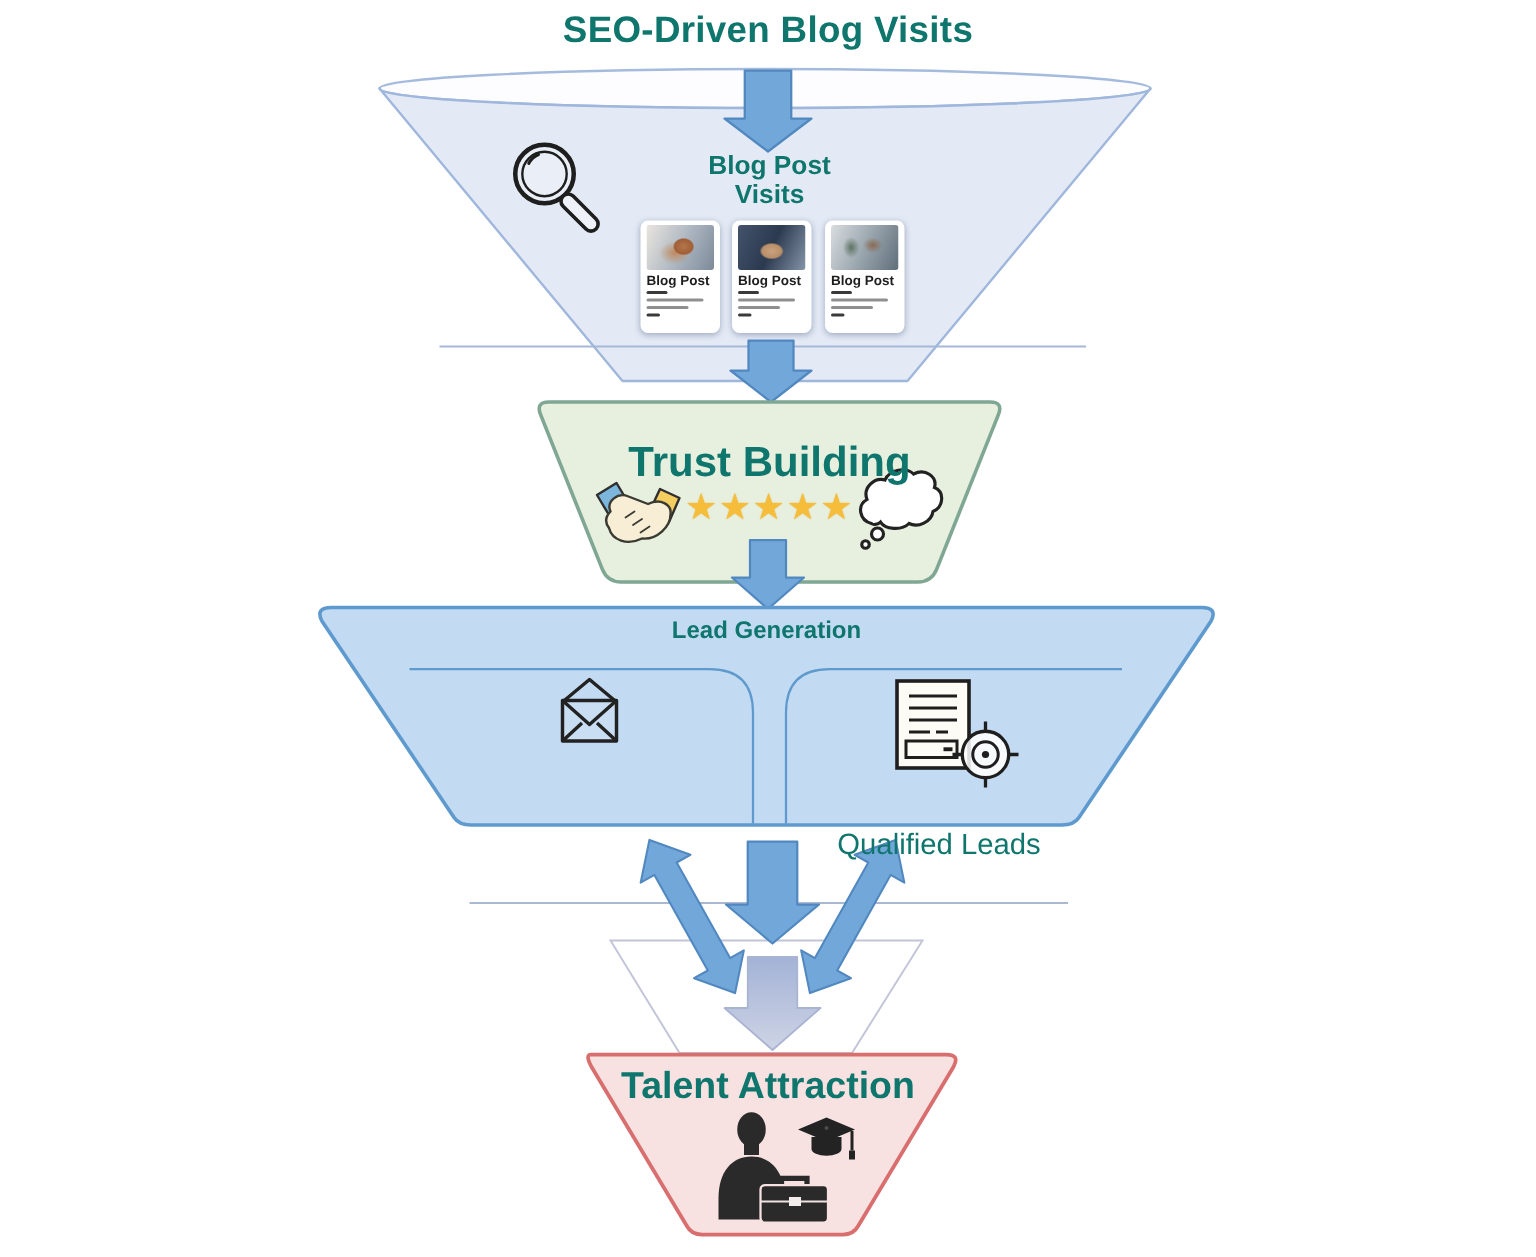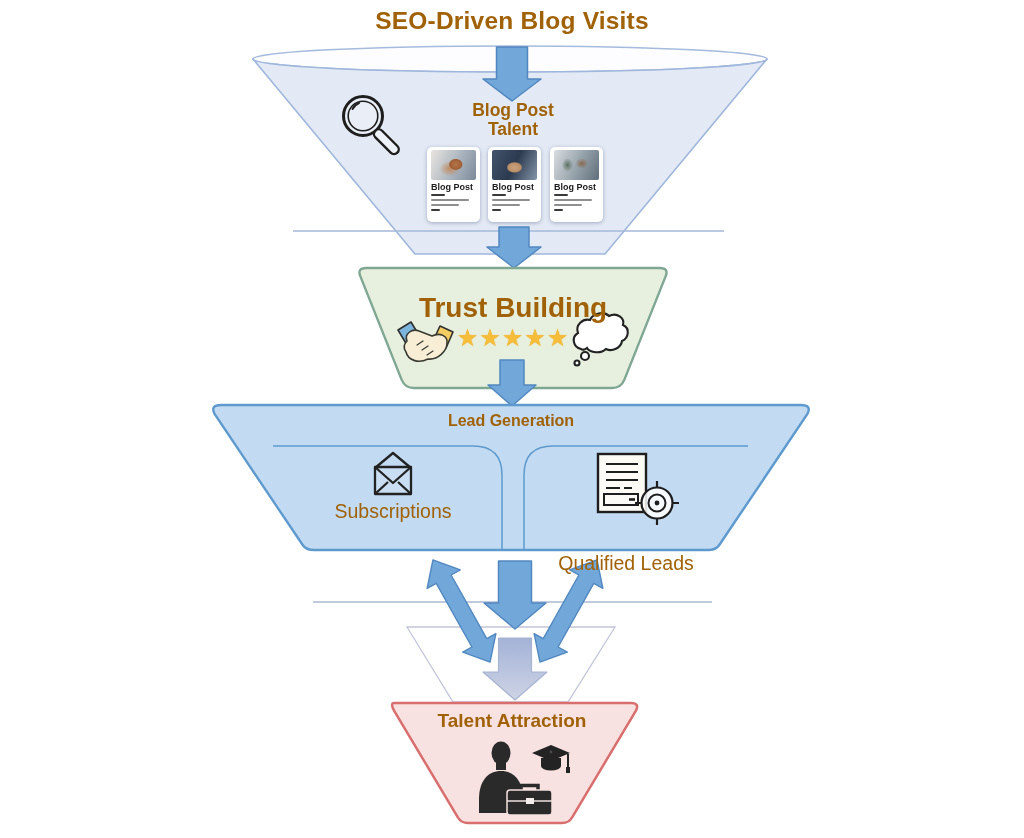--- a/index.html
+++ b/index.html
@@ -1,30 +1,30 @@
 <!DOCTYPE html>
 <html><head>
 <meta charset="utf-8">
 <style>
   html,body{margin:0;padding:0;background:#fff;}
   #canvas{position:relative;width:1024px;height:838px;background:#ffffff;overflow:hidden;
           font-family:"Liberation Sans",sans-serif;}
   #shapes{position:absolute;left:0;top:0;width:1024px;height:838px;}
-  .t{position:absolute;text-align:center;color:#a16207;}
+  .t{position:absolute;text-align:center;color:#0f766e;}
   .title{left:312px;top:7px;width:400px;font-size:24.5px;font-weight:700;letter-spacing:.2px;}
   .blog-heading{left:432px;top:101px;width:162px;font-size:17.5px;font-weight:600;line-height:18.5px;}
   .blog-heading span{display:block;}
   .trust-title{left:393px;top:292px;width:240px;font-size:28px;font-weight:700;}
   .stars{left:437px;top:324px;width:152px;font-size:24px;letter-spacing:1px;color:#f5bd3a;
          font-family:"DejaVu Sans",sans-serif;text-shadow:0 0 1px #e8a62a;}
   .lead-title{left:391px;top:412px;width:240px;font-size:16px;font-weight:700;}
   .newsletter{left:312px;top:501px;width:162px;font-size:19.5px;font-weight:500;line-height:21.5px;}
   .newsletter span{display:block;}
   .qualified{left:545px;top:552px;width:162px;font-size:19.5px;font-weight:500;}
-  .talent-title{left:402px;top:710px;width:220px;font-size:19px;font-weight:700;}
+  .talent-title{left:402px;top:710px;width:220px;font-size:25px;font-weight:700;}
   
   .card{position:absolute;top:147px;width:53px;height:75px;background:#fff;border-radius:5px;
         box-shadow:0 1px 4px rgba(70,90,130,.45);padding:3px 4px;box-sizing:border-box;}
   .card1{left:427px;} .card2{left:488px;} .card3{left:550px;}
   .photo{height:30px;border-radius:2px;margin-bottom:2px;}
   .photo1{background:radial-gradient(ellipse 11px 9px at 55% 48%, #b5754a 0%, #a05f36 55%, rgba(0,0,0,0) 65%),
           radial-gradient(ellipse 15px 11px at 42% 62%, #c08b60 0%, rgba(0,0,0,0) 70%),
           linear-gradient(115deg,#e9e5df 0%,#aab4bf 55%,#7c8a99 100%);}
   .photo2{background:radial-gradient(ellipse 13px 9px at 50% 58%, #caa27e 0%, #b98f68 50%, rgba(0,0,0,0) 62%),
           linear-gradient(115deg,#42536b 0%,#2c3a50 50%,#8595a8 100%);}
@@ -137,21 +137,21 @@
       <circle cx="551" cy="752" r="1.4" fill="#4a4a4a"></circle>
       <path d="M568,754 v13" stroke="#232323" stroke-width="2" fill="none"></path>
       <rect x="566" y="767" width="4" height="6"></rect>
     </g>
   </svg>
 
   <div class="t title">SEO-Driven Blog Visits</div>
 
   <div class="t blog-heading">
     <span>Blog Post</span>
-    <span>Talent</span>
+    <span>Visits</span>
   </div>
 
   <div class="card card1">
     <div class="photo photo1"></div>
     <div class="card-label">Blog Post</div>
     <div class="ln d w14"></div>
     <div class="ln w38"></div>
     <div class="ln w28"></div>
     <div class="ln d w9"></div>
   </div>
@@ -170,18 +170,17 @@
     <div class="ln w38"></div>
     <div class="ln w28"></div>
     <div class="ln d w9"></div>
   </div>
 
   <div class="t trust-title">Trust Building</div>
   <div class="t stars">★★★★★</div>
 
   <div class="t lead-title">Lead Generation</div>
   <div class="t newsletter">
-    <span>Subscriptions</span>
   </div>
   <div class="t qualified">Qualified Leads</div>
 
   <div class="t talent-title">Talent Attraction</div>
 </div>
 
 </body></html>

